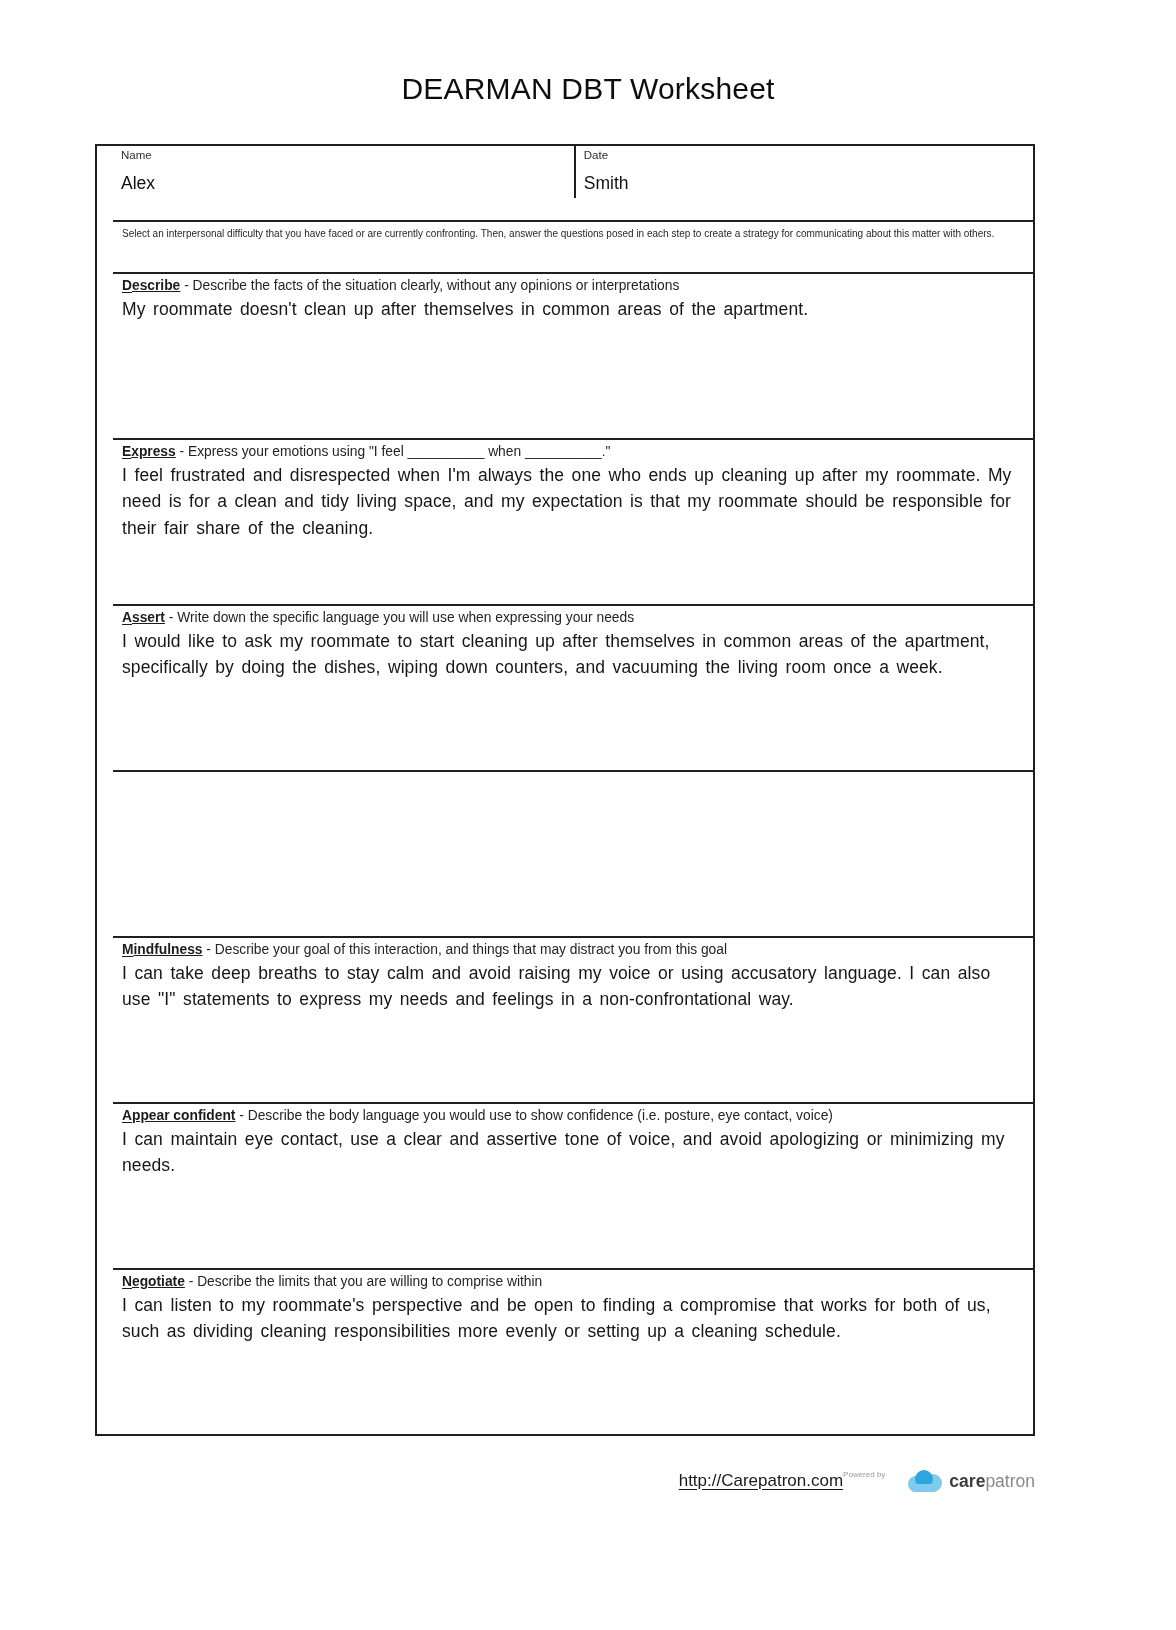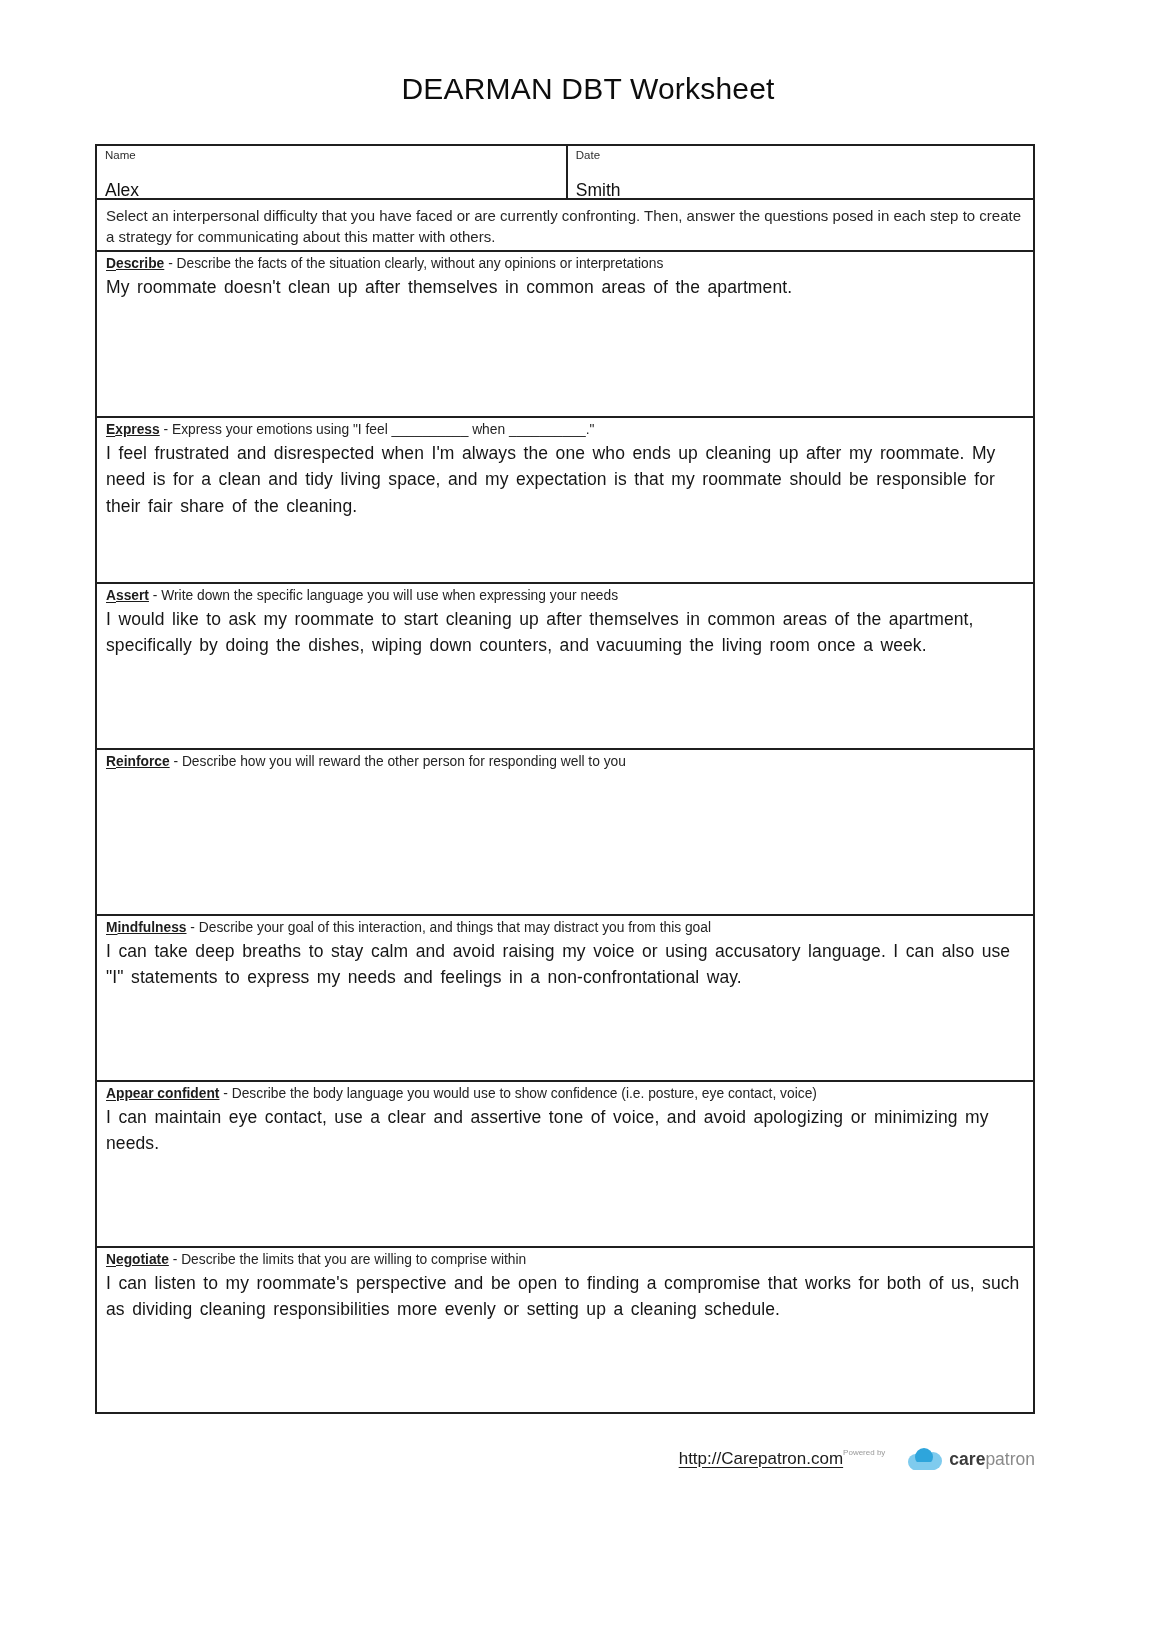--- a/index.html
+++ b/index.html
@@ -22,39 +22,41 @@
     font-size: 30px;
     font-weight: 400;
     color: #0d0d0d;
     letter-spacing: 0.2px;
     margin-bottom: 38px;
   }
   .form {
     width: 940px;
     margin-left: 95px;
     border: 2px solid #1f1f1f;
+    padding-left: 16px;
   }
   .row { border-top: 2px solid #1f1f1f; }
   .row:first-child { border-top: none; }
 
   
   .name-date-row { display: flex; height: 52px; }
   .cell { padding: 3px 8px; }
   .name-cell { width: 50.3%; border-right: 2px solid #1f1f1f; }
   .date-cell { flex: 1; }
   .field-label { font-size: 11.5px; color: #2e2e2e; }
-  .field-value { font-size: 17.5px; color: #111; margin-top: 19px; }
+  .field-value { font-size: 17.5px; color: #111; margin-top: 12px; }
 
   
   .instructions {
     padding: 5px 9px 6px 9px;
-    font-size: 15px;
+    font-size: 10px;
     line-height: 1.42;
     color: #272727;
     height: 52px;
+    margin-top: 22px;
   }
 
   
   .section { height: 166px; padding: 4px 9px; }
   .section-header {
     font-size: 13.8px;
     color: #1c1c1c;
     margin-bottom: 3px;
     white-space: nowrap;
     overflow: hidden;
@@ -133,21 +135,20 @@
       <div class="section-header"><span class="letter">E</span><span class="word">xpress</span><span class="hint"> - Express your emotions using "I feel __________ when __________."</span></div>
       <div class="answer">I feel frustrated and disrespected when I'm always the one who ends up cleaning up after my roommate. My need is for a clean and tidy living space, and my expectation is that my roommate should be responsible for their fair share of the cleaning.</div>
     </div>
 
     <div class="row section">
       <div class="section-header"><span class="letter">A</span><span class="word">ssert</span><span class="hint"> - Write down the specific language you will use when expressing your needs</span></div>
       <div class="answer">I would like to ask my roommate to start cleaning up after themselves in common areas of the apartment, specifically by doing the dishes, wiping down counters, and vacuuming the living room once a week.</div>
     </div>
 
     <div class="row section">
-      <div class="section-header"><span class="letter">R</span><span class="word">einforce</span><span class="hint"> - Describe how you will reward the other person for responding well to you</span></div>
     </div>
 
     <div class="row section">
       <div class="section-header"><span class="letter">M</span><span class="word">indfulness</span><span class="hint"> - Describe your goal of this interaction, and things that may distract you from this goal</span></div>
       <div class="answer">I can take deep breaths to stay calm and avoid raising my voice or using accusatory language. I can also use "I" statements to express my needs and feelings in a non-confrontational way.</div>
     </div>
 
     <div class="row section">
       <div class="section-header"><span class="letter">A</span><span class="word">ppear confident</span><span class="hint"> - Describe the body language you would use to show confidence (i.e. posture, eye contact, voice)</span></div>
       <div class="answer">I can maintain eye contact, use a clear and assertive tone of voice, and avoid apologizing or minimizing my needs.</div>

